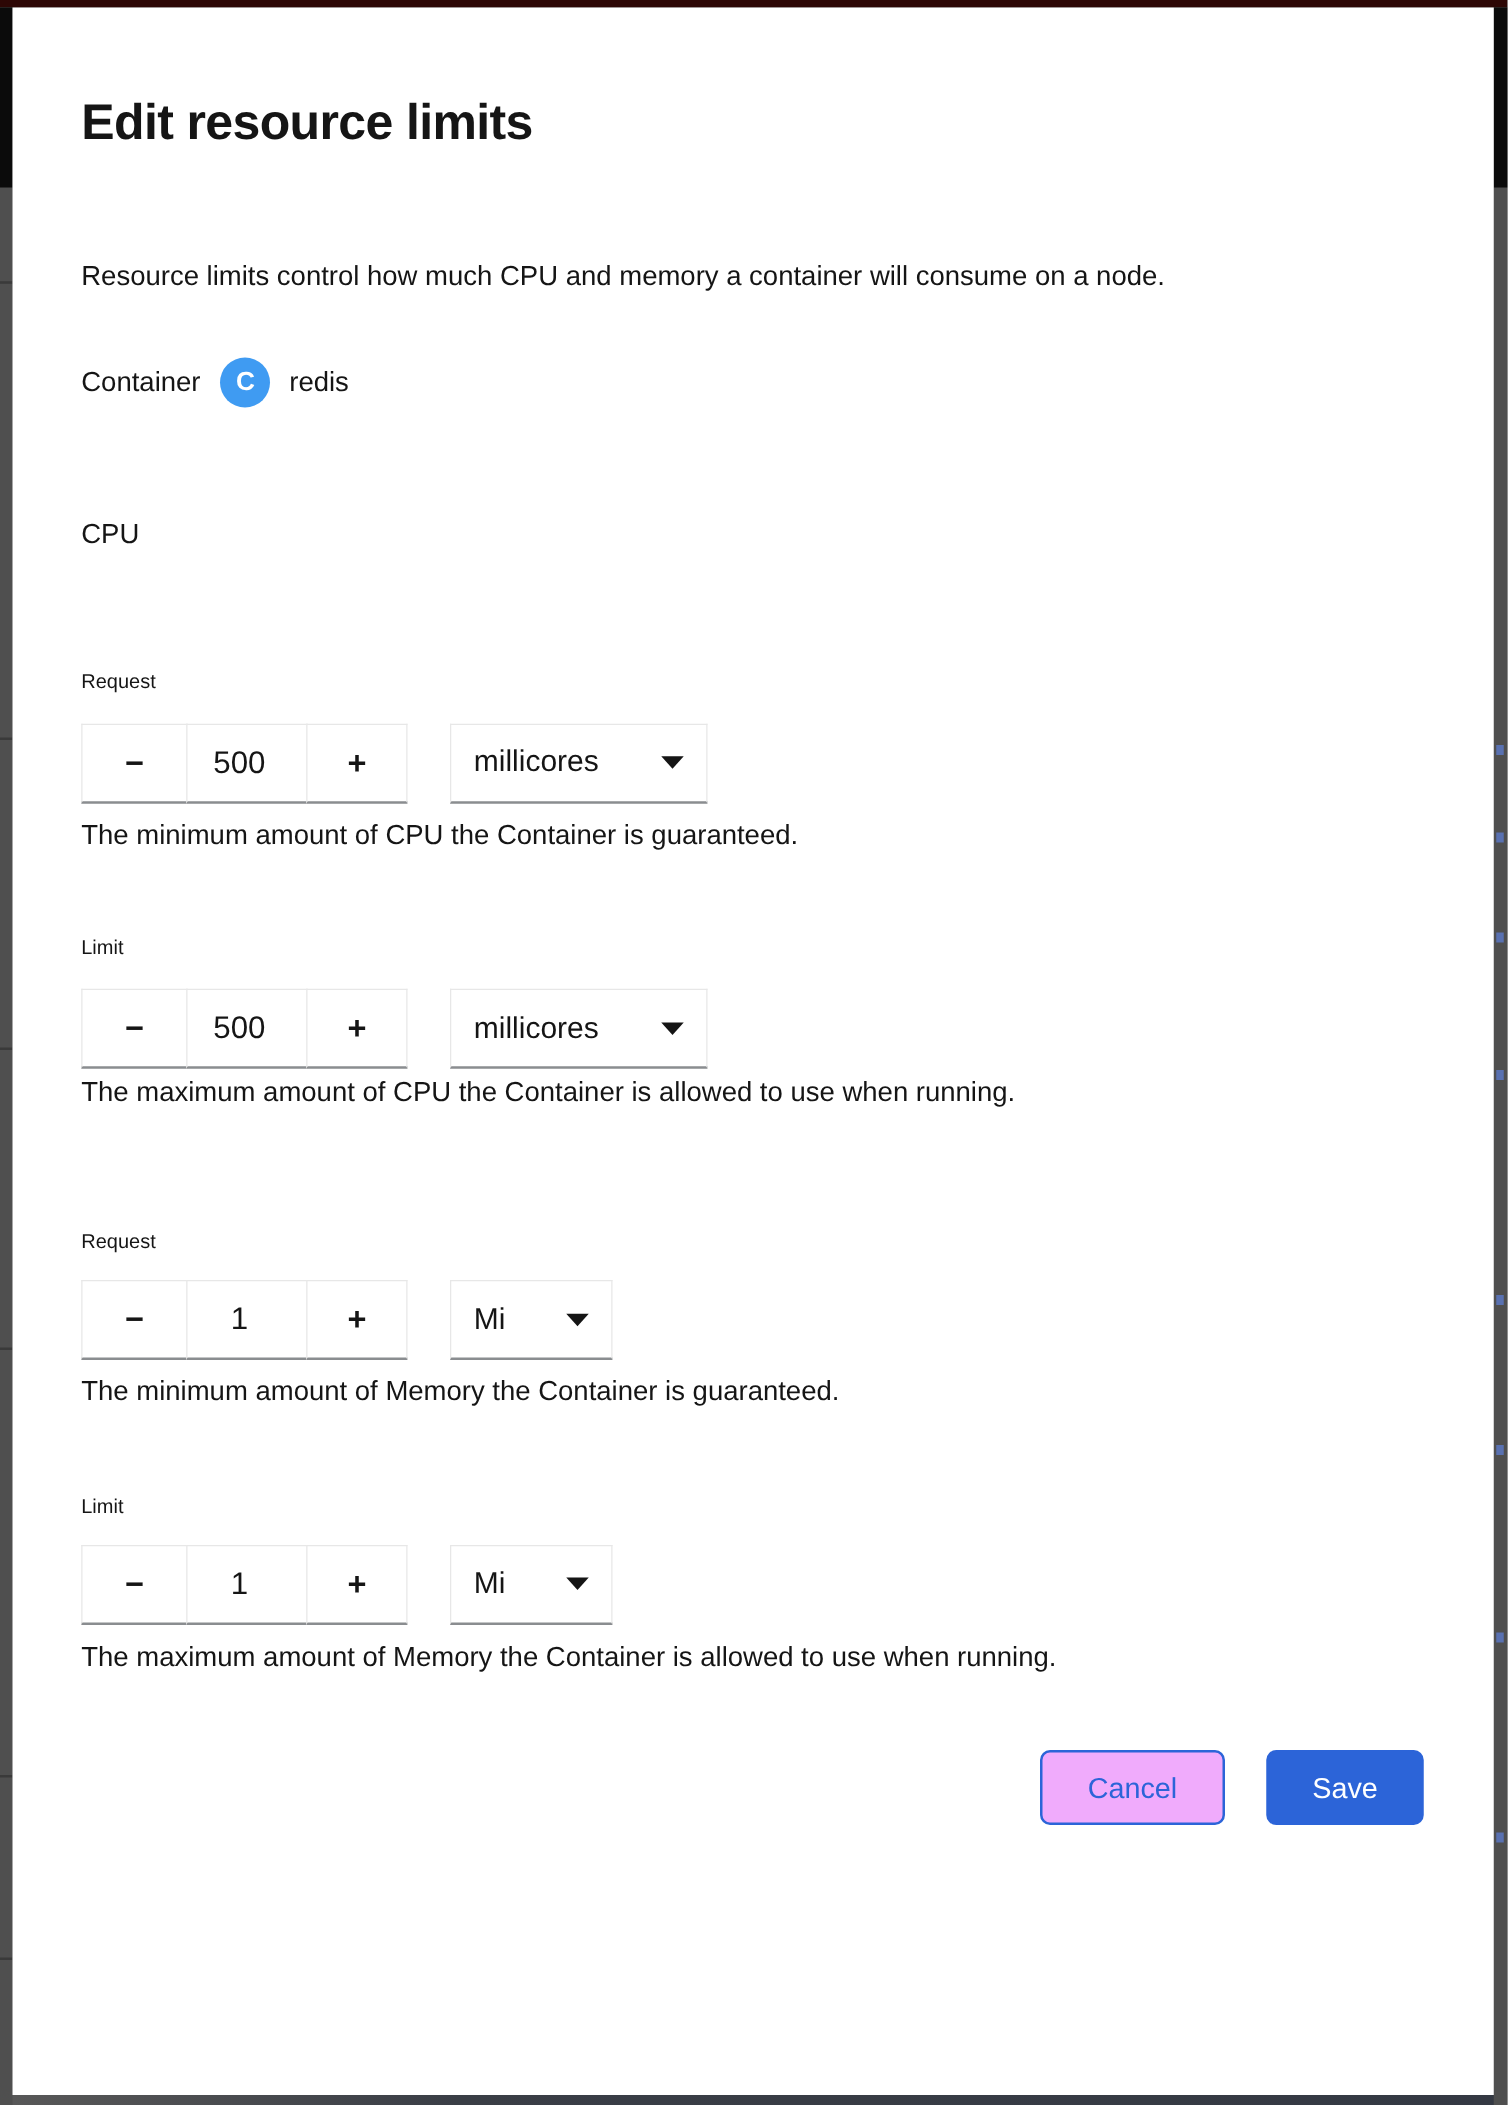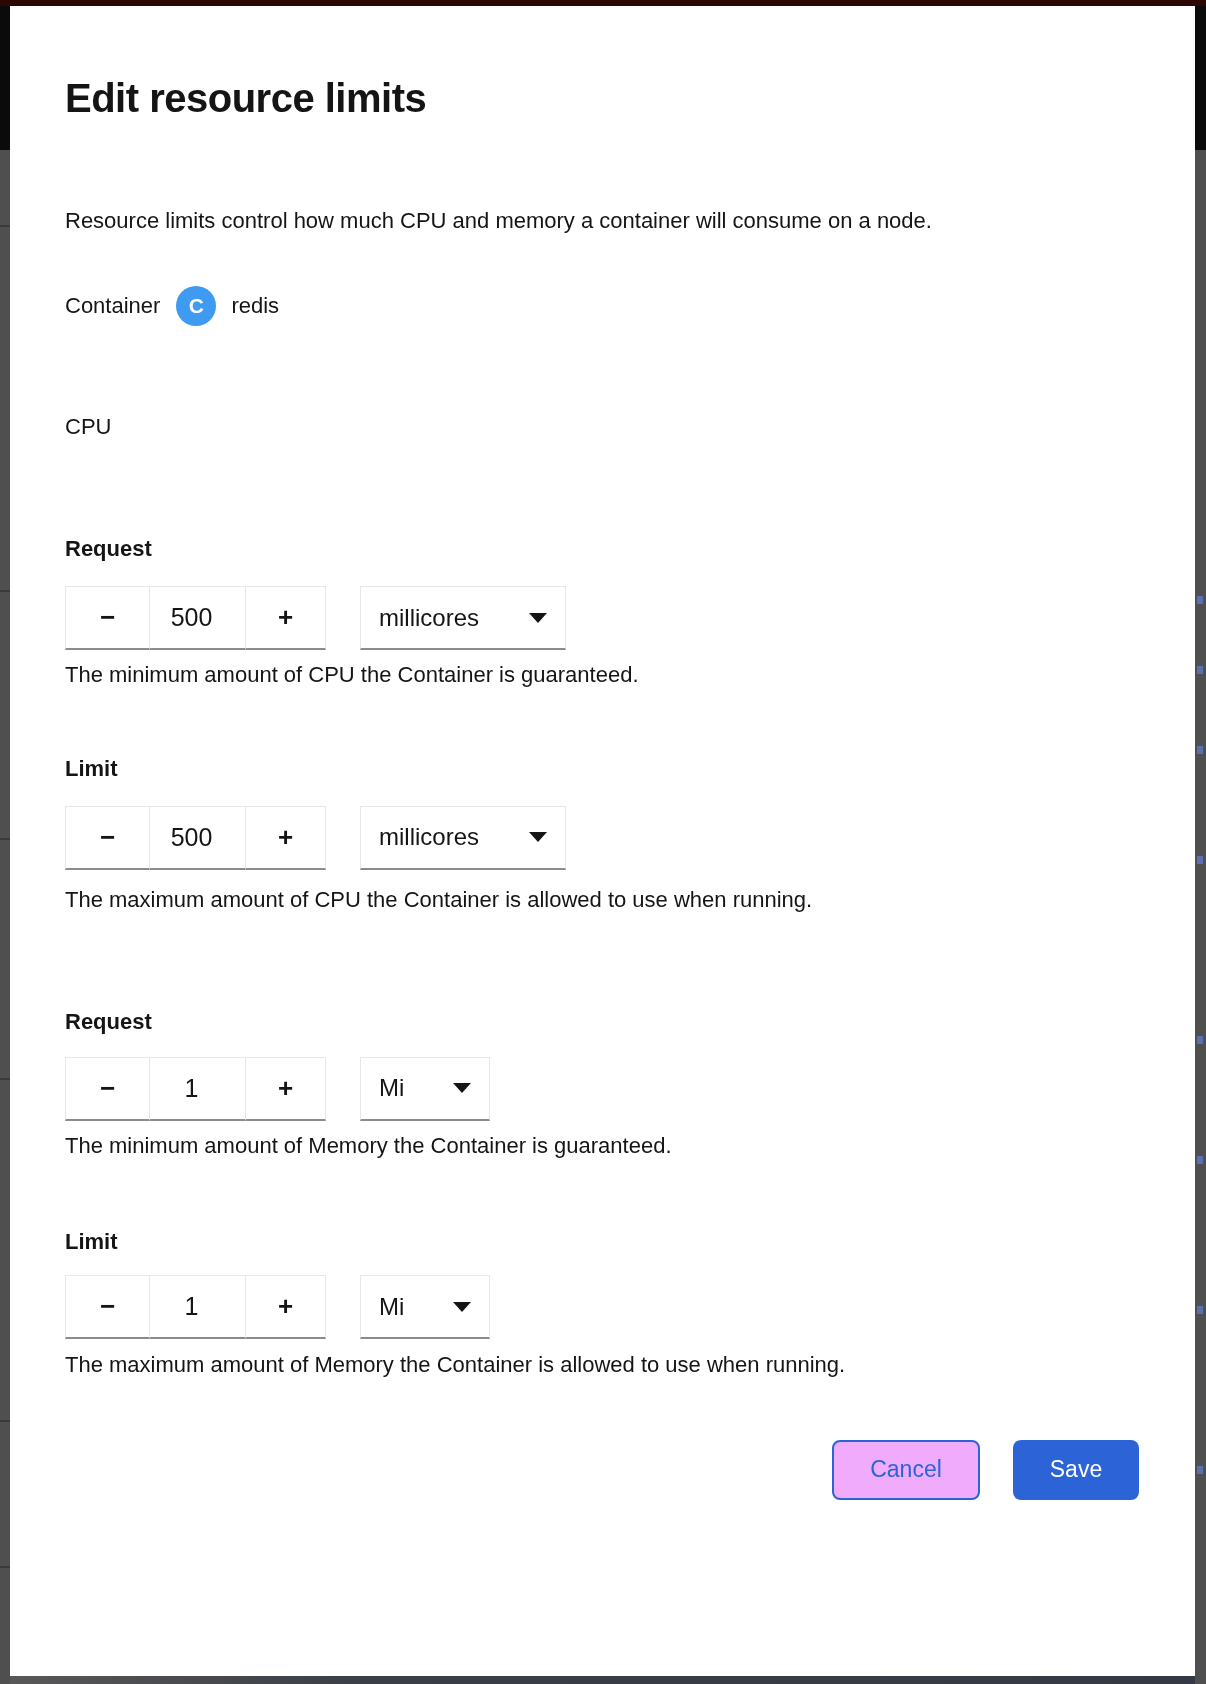--- a/index.html
+++ b/index.html
@@ -31,21 +31,21 @@
   .container-row .lbl{font-size:22px;}
   .badge{
     width:40px;height:40px;border-radius:50%;background:#3f9bf2;color:#fff;
     display:flex;align-items:center;justify-content:center;
     font-size:21px;font-weight:700;margin:0 15px 0 16px;flex:0 0 auto;
   }
   .cname{font-size:22px;}
   .sec-heading{font-size:22px;font-weight:300;line-height:1.15;}
   .h-cpu{margin-top:88px;}
   .h-mem{margin-top:89px;}
-  .field-label{font-size:22px;font-weight:700;line-height:1.2;}
+  .field-label{font-size:16px;font-weight:400;line-height:1.2;}
   .ml-1{margin-top:96px;} .ml-2{margin-top:68px;} .ml-3{margin-top:96px;} .ml-4{margin-top:70px;}
   .control-row{display:flex;align-items:stretch;gap:34px;height:64px;}
   .cr-1{margin-top:24px;} .cr-2{margin-top:23px;} .cr-3{margin-top:21px;} .cr-4{margin-top:20px;}
   .stepper{display:flex;align-items:stretch;}
   .seg{
     box-sizing:border-box;background:#fff;
     border:1px solid #e7e7e7;border-bottom:2px solid #8a8d90;
   }
   .seg+.seg{margin-left:-1px;}
   .step-btn{
@@ -64,21 +64,21 @@
     padding:0 18px;font-size:24px;cursor:pointer;
   }
   .dd-wide{width:206px;justify-content:space-between;} .dd-narrow{width:130px;}
   .caret{
     margin-left:auto;width:0;height:0;
     border-left:9px solid transparent;border-right:9px solid transparent;
     border-top:10px solid #151515;
   }
   .dd-narrow .caret{margin-left:auto;}
   .helper{font-size:22px;line-height:1.2;}
-  .hp-1{margin-top:12px;} .hp-2{margin-top:17px;} .hp-3{margin-top:12px;} .hp-4{margin-top:13px;}
+  .hp-1{margin-top:12px;} .hp-2{margin-top:6px;} .hp-3{margin-top:12px;} .hp-4{margin-top:13px;}
   .footer{margin-top:61px;display:flex;justify-content:flex-end;gap:33px;}
   .btn{
     height:60px;border-radius:8px;font-size:23px;font-family:inherit;cursor:pointer;
     display:flex;align-items:center;justify-content:center;box-sizing:border-box;
   }
   .btn-cancel{
     width:148px;background:#f0abfc;color:#2c64d8;border:2px solid #2c64d8;
   }
   .btn-save{
     width:126px;background:#2c64d8;color:#ffffff;border:none;

